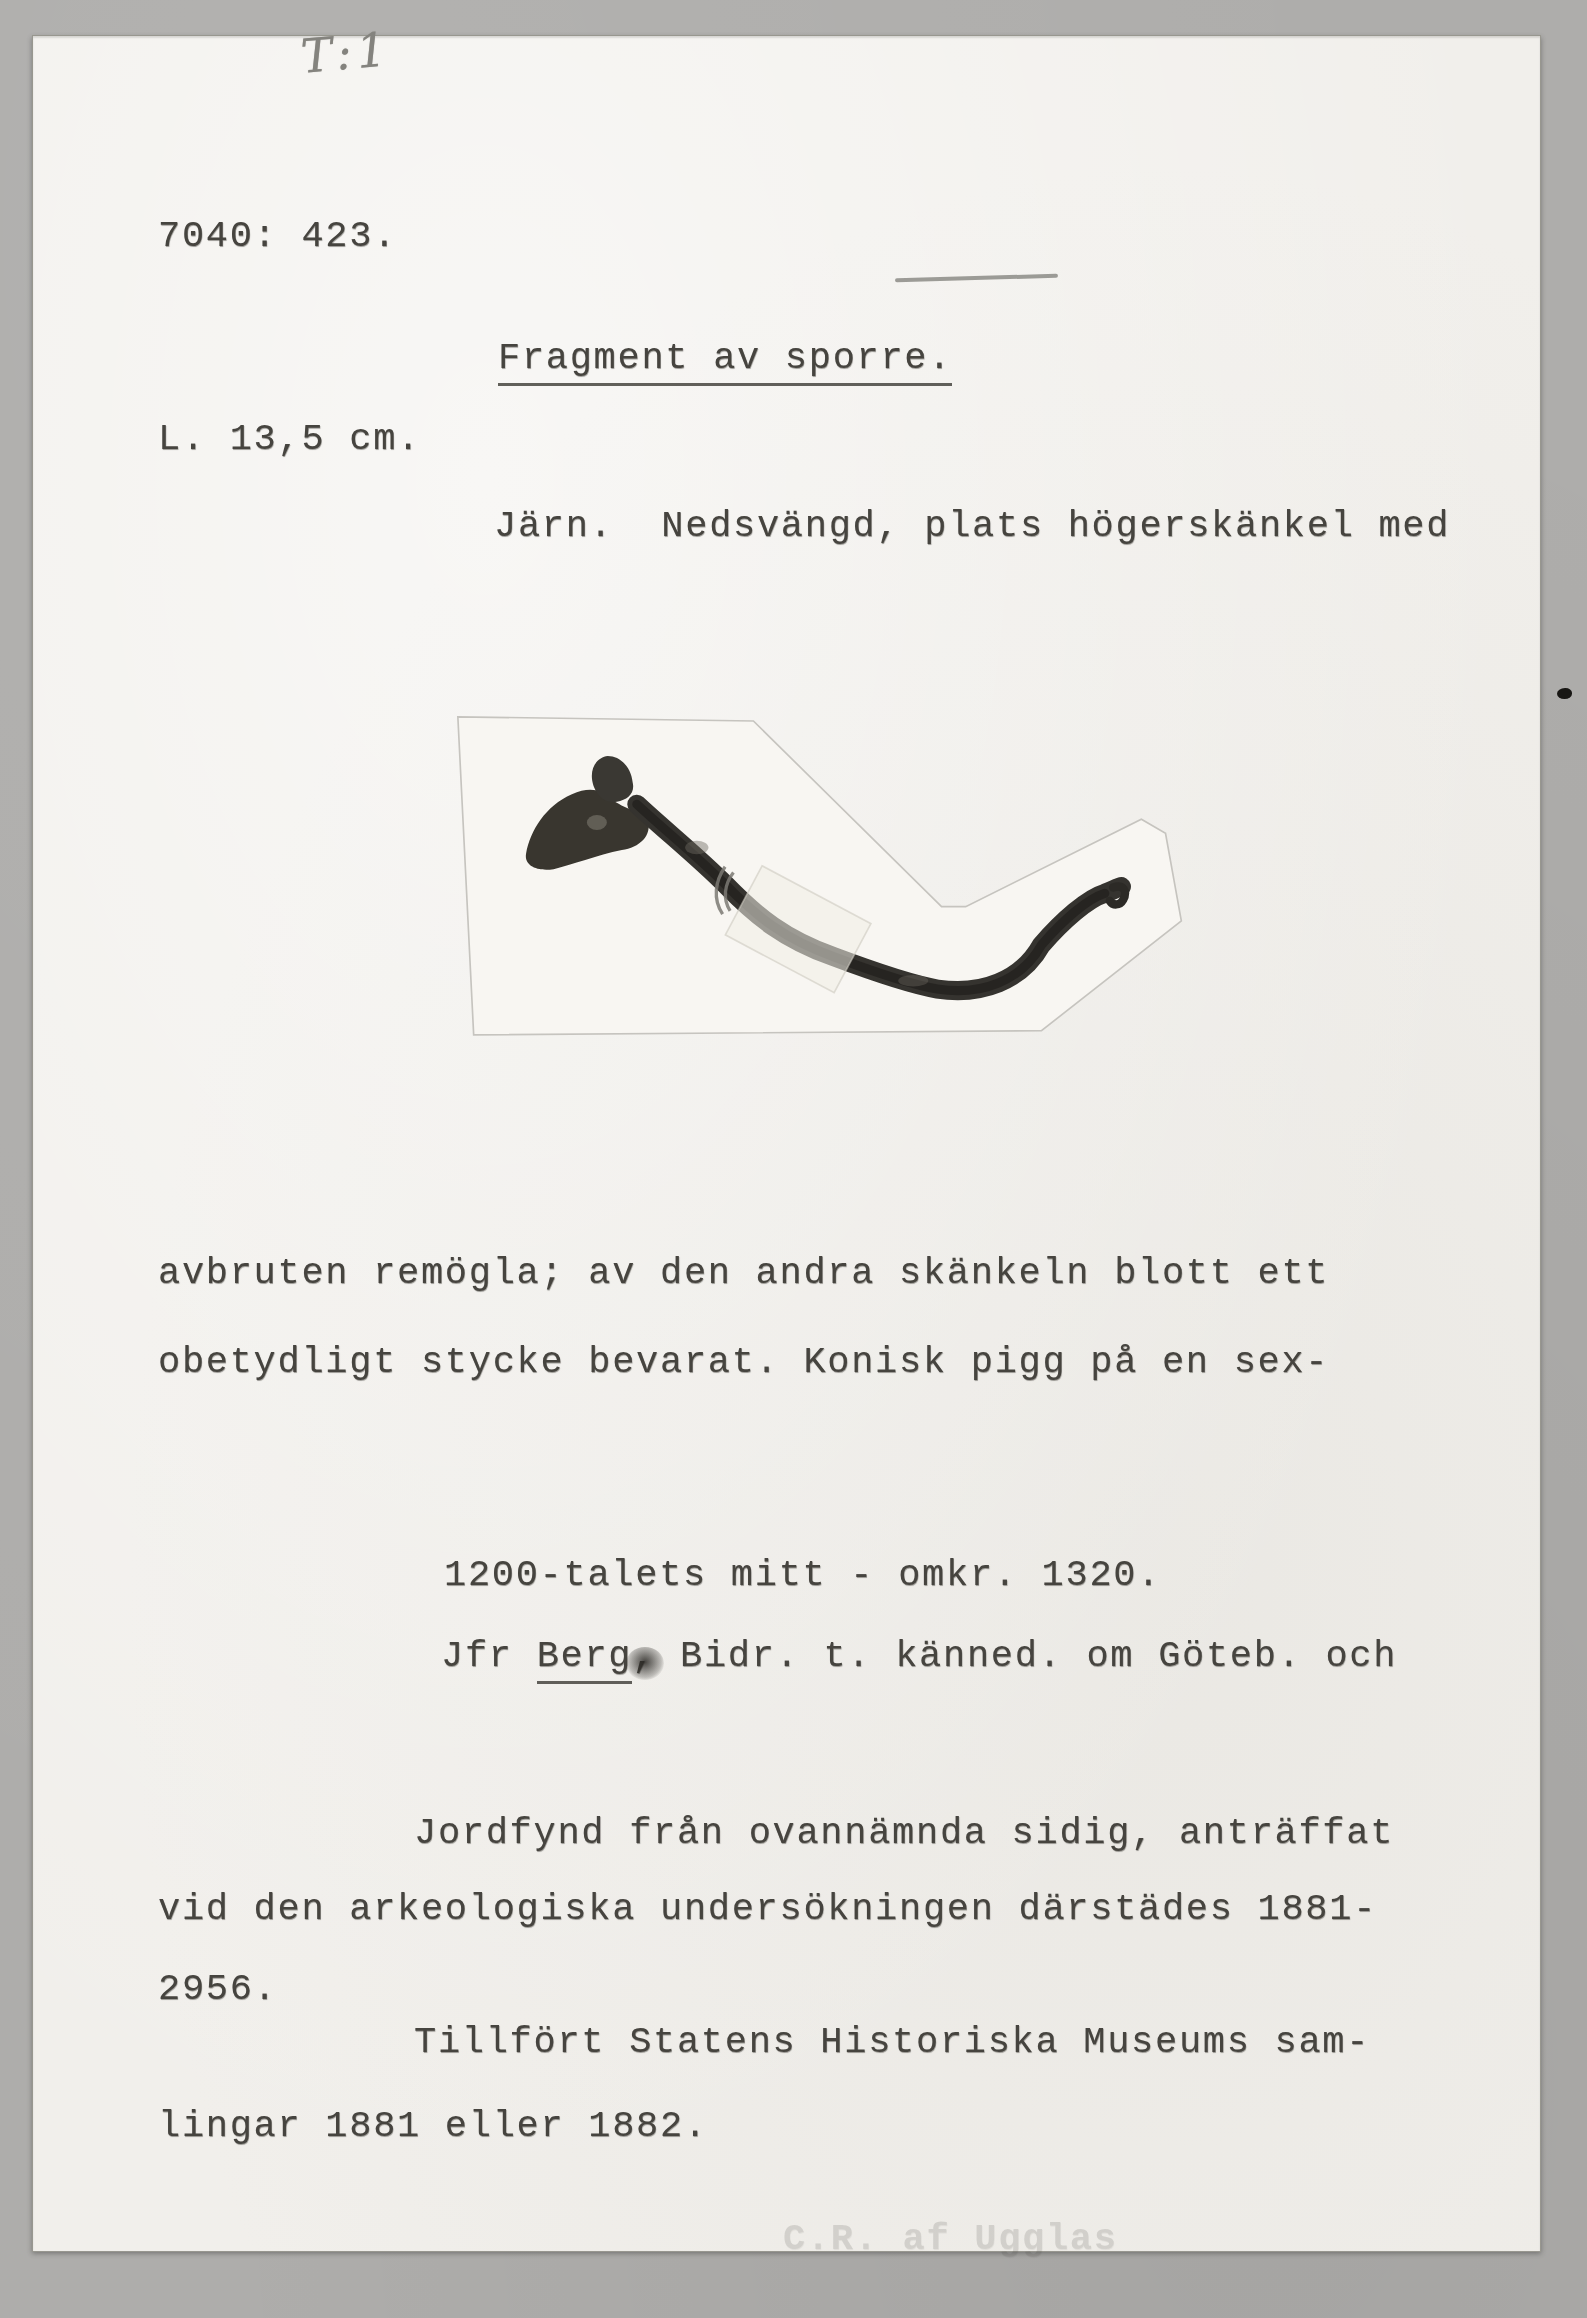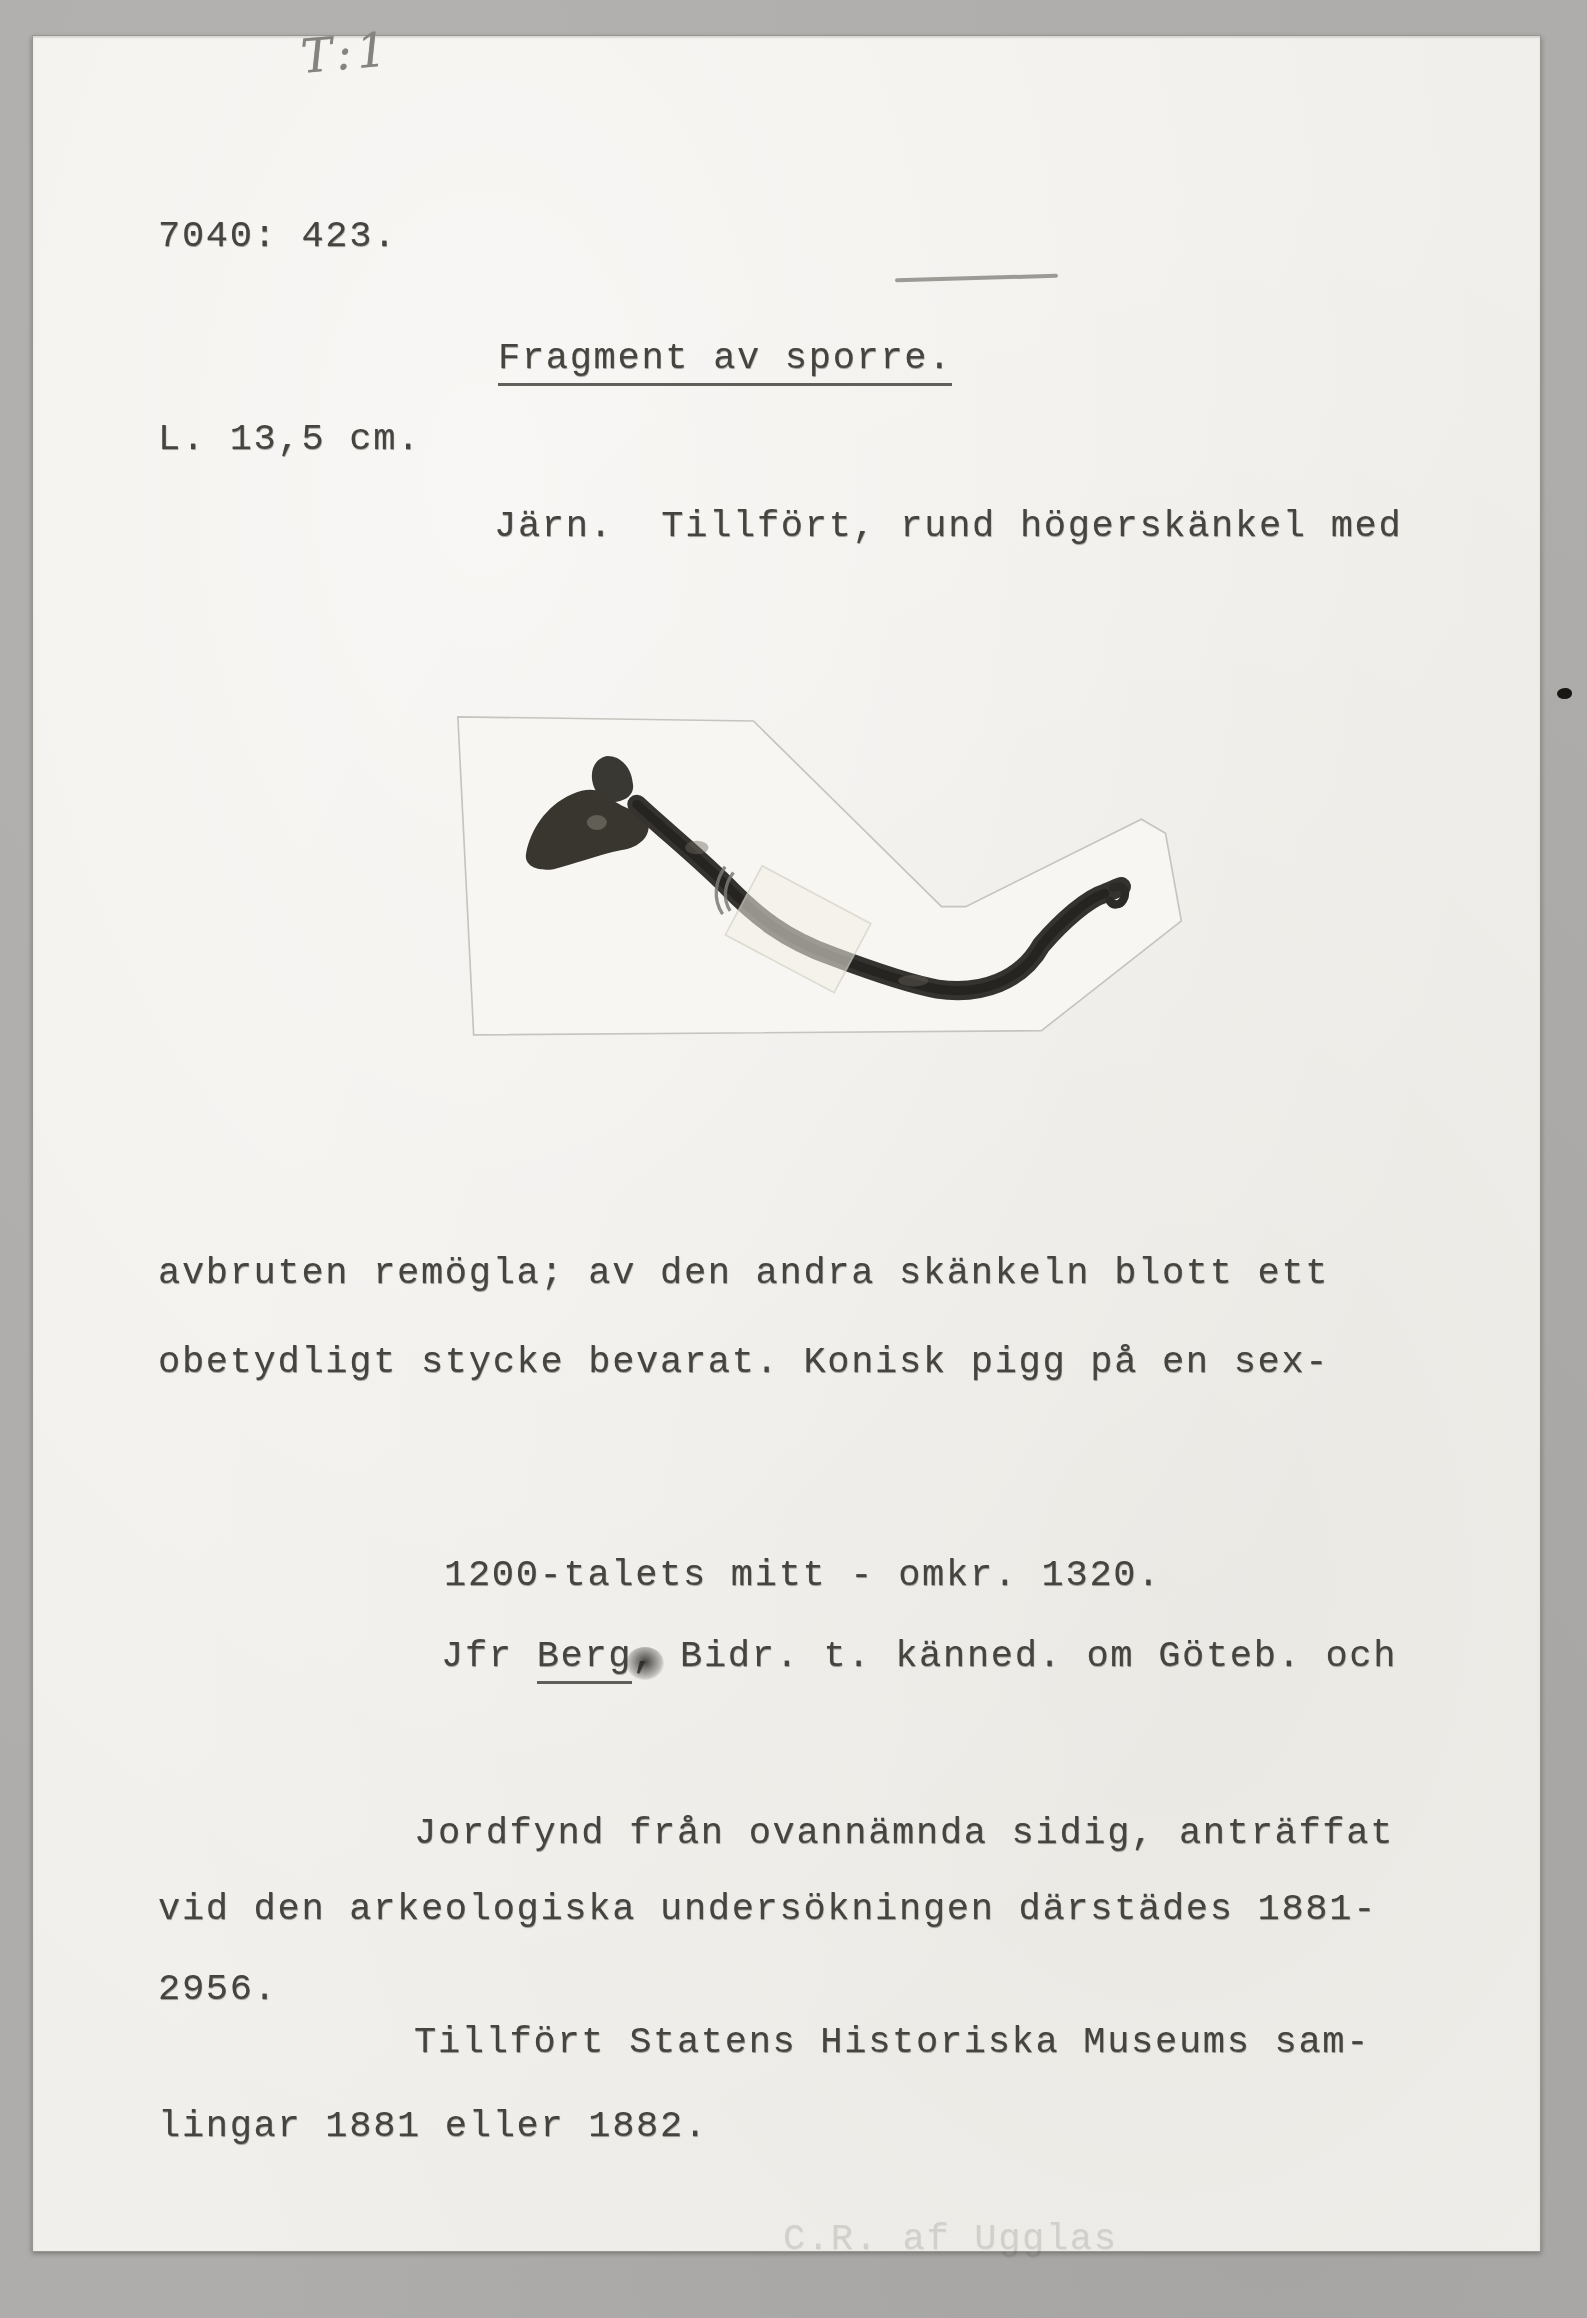--- a/index.html
+++ b/index.html
@@ -46,39 +46,39 @@
   .ink-smudge{
     position:absolute;left:626px;top:1647px;width:38px;height:33px;
     background:radial-gradient(ellipse at 50% 45%, rgba(40,38,34,.85), rgba(40,38,34,.25) 60%, transparent 75%);
     border-radius:50%;
   }
   .ink-speck{
     position:absolute;left:1557px;top:688px;width:15px;height:10.8px;
     background:#181714;border-radius:55% 45% 50% 50%;
   }
   .photo-wrap{position:absolute;left:447px;top:706px;width:766px;height:353px;}
-  .ghost{opacity:.16;}
+  .ghost{opacity:.16;font-weight:bold;}
 </style>
 </head>
 <body>
 
 <div class="scan">
 
   <div class="paper"></div>
 
   <div class="pencil-note">T:1</div>
 
   <div class="tl" style="left:158px;top:215px">7040: 423.</div>
   <div class="pencil-underline"></div>
 
   <div class="tl" style="left:498px;top:337px"><span class="u">Fragment av sporre.</span></div>
 
   <div class="tl" style="left:158px;top:418px">L. 13,5 cm.</div>
 
-  <div class="tl" style="left:494px;top:505px">Järn.  Tillfört, rund högerskänkel med</div>
+  <div class="tl" style="left:494px;top:505px">Järn.  Nedsvängd, plats högerskänkel med</div>
 
   <div class="photo-wrap">
     <svg width="766" height="353" viewBox="0 0 920 424">
       <polygon points="13,13 368,18 594,241 623,241 834,136 863,153 882,258 714,390 32,395" fill="#f8f6f2" stroke="#c6c4bf" stroke-width="2"></polygon>
 
       <path d="M 95,177 C 100,150 118,120 150,106 C 170,97 186,100 196,111 C 214,124 234,128 241,136 C 247,156 231,170 210,173 C 180,179 150,191 128,196 C 110,199 92,193 95,177 Z" fill="#39362f"></path>
 
       <path d="M 176,96 C 169,75 181,61 193,60 C 208,60 221,73 223,92 C 226,105 217,113 204,115 C 190,117 181,109 176,96 Z" fill="#3a3833"></path>
 
       <path d="M 228,118 C 260,148 300,180 335,215 C 372,253 405,280 464,301 C 512,319 560,335 589,340 C 642,348 690,330 714,287 C 740,257 770,231 790,225 C 798,222 806,218 810,217" fill="none" stroke="#35332f" stroke-width="23" stroke-linecap="round"></path>

